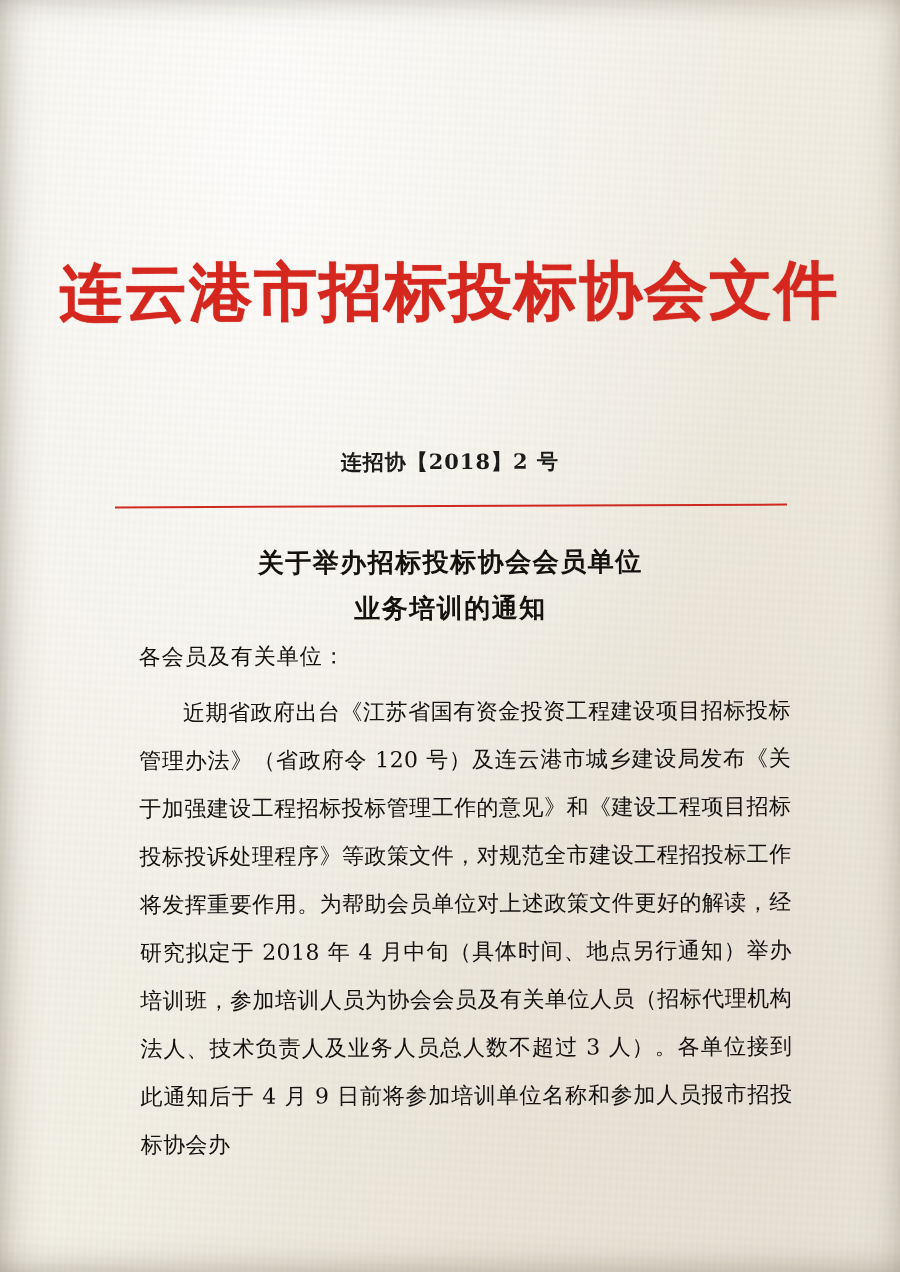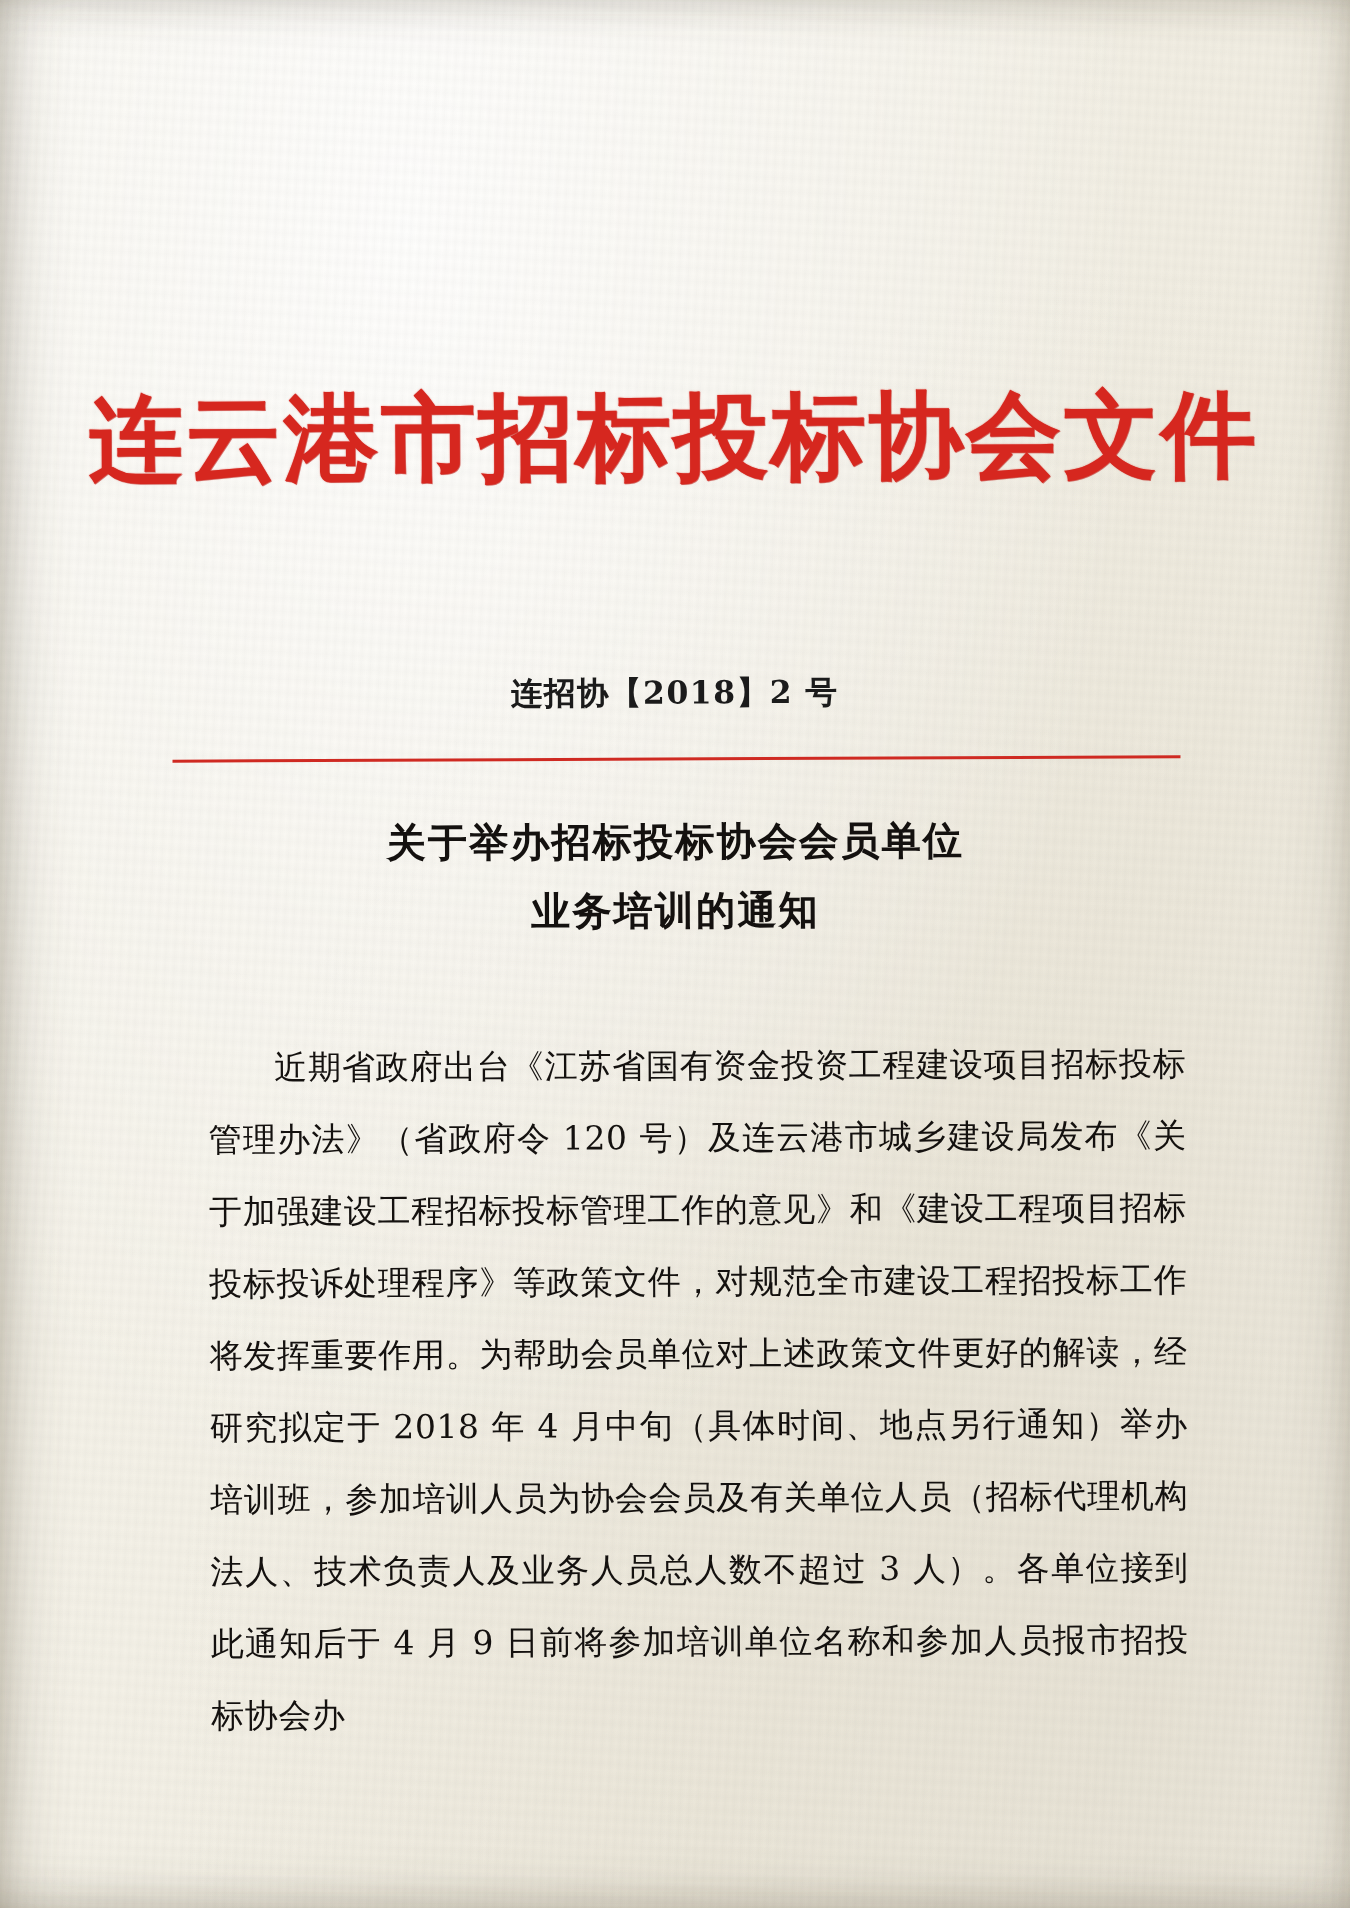--- a/index.html
+++ b/index.html
@@ -141,20 +141,21 @@
 
   <div class="doc-number">连招协【2018】2 号</div>
 
   <div class="red-rule"></div>
 
   <div class="title">
     <div>关于举办招标投标协会会员单位</div>
     <div>业务培训的通知</div>
   </div>
 
+  <div class="salutation">各会员及有关单位：</div>
 
   <div class="body-text">
     <p>近期省政府出台《江苏省国有资金投资工程建设项目招标投标管理办法》（省政府令 120 号）及连云港市城乡建设局发布《关于加强建设工程招标投标管理工作的意见》和《建设工程项目招标投标投诉处理程序》等政策文件，对规范全市建设工程招投标工作将发挥重要作用。为帮助会员单位对上述政策文件更好的解读，经研究拟定于 2018 年 4 月中旬（具体时间、地点另行通知）举办培训班，参加培训人员为协会会员及有关单位人员（招标代理机构法人、技术负责人及业务人员总人数不超过 3 人）。各单位接到此通知后于 4 月 9 日前将参加培训单位名称和参加人员报市招投标协会办</p>
   </div>
 
 </div>
 
 <div class="edge-shadow"></div>
 
 </body></html>

